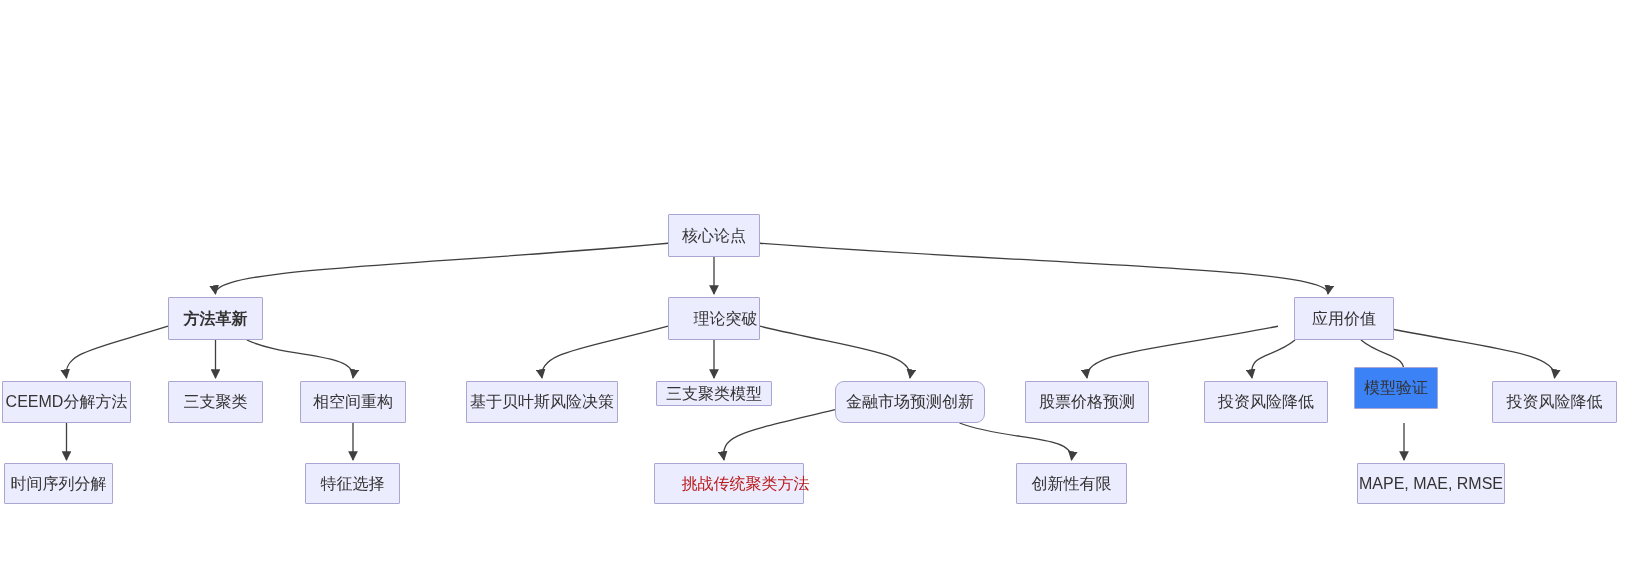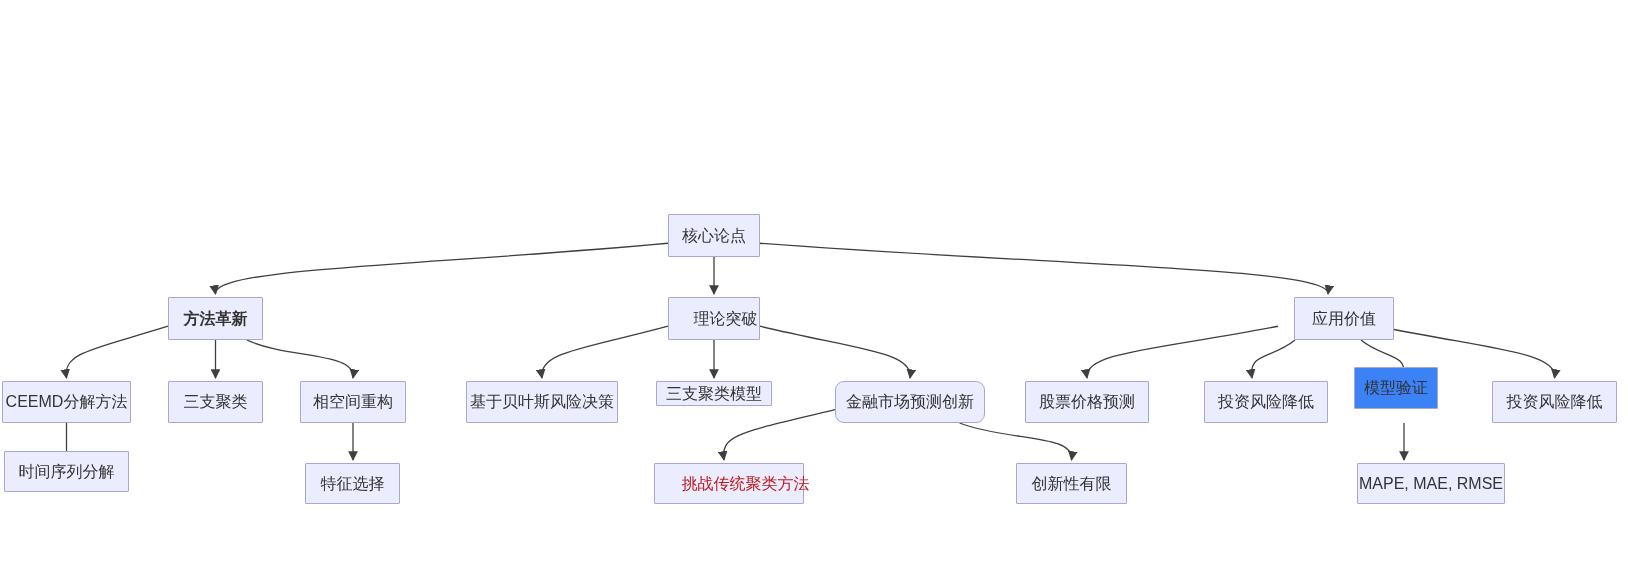--- a/index.html
+++ b/index.html
@@ -105,21 +105,21 @@
     </div>
     <div class="node" style="left: 1204px; top: 381px; width: 124px; height: 42px; background: rgb(236, 236, 255); border-color: rgb(169, 166, 212); color: rgb(51, 51, 51);">
       <span class="node-label">投资风险降低</span>
     </div>
     <div class="node" style="left: 1354px; top: 367px; width: 84px; height: 42px; background: #3b82f6; border-color: rgb(169, 166, 212); color: rgb(51, 51, 51);">
       <span class="node-label">模型验证</span>
     </div>
     <div class="node" style="left: 1492px; top: 381px; width: 125px; height: 42px; background: rgb(236, 236, 255); border-color: rgb(169, 166, 212); color: rgb(51, 51, 51);">
       <span class="node-label">投资风险降低</span>
     </div>
-    <div class="node" style="left: 4px; top: 451px; width: 125px; height: 41px; background: rgb(236, 236, 255); border-color: rgb(169, 166, 212); color: rgb(51, 51, 51);">
+    <div class="node" style="left: 4px; top: 463px; width: 109px; height: 41px; background: rgb(236, 236, 255); border-color: rgb(169, 166, 212); color: rgb(51, 51, 51);">
       <span class="node-label">时间序列分解</span>
     </div>
     <div class="node" style="left: 305px; top: 463px; width: 95px; height: 41px; background: rgb(236, 236, 255); border-color: rgb(169, 166, 212); color: rgb(51, 51, 51);">
       <span class="node-label">特征选择</span>
     </div>
     <div class="node" style="left: 654px; top: 463px; width: 150px; height: 41px; background: rgb(236, 236, 255); border-color: rgb(169, 166, 212); color: #b91c1c; padding-left: 33px;">
       <span class="node-label">挑战传统聚类方法</span>
     </div>
     <div class="node" style="left: 1016px; top: 463px; width: 111px; height: 41px; background: rgb(236, 236, 255); border-color: rgb(169, 166, 212); color: rgb(51, 51, 51);">
       <span class="node-label">创新性有限</span>

